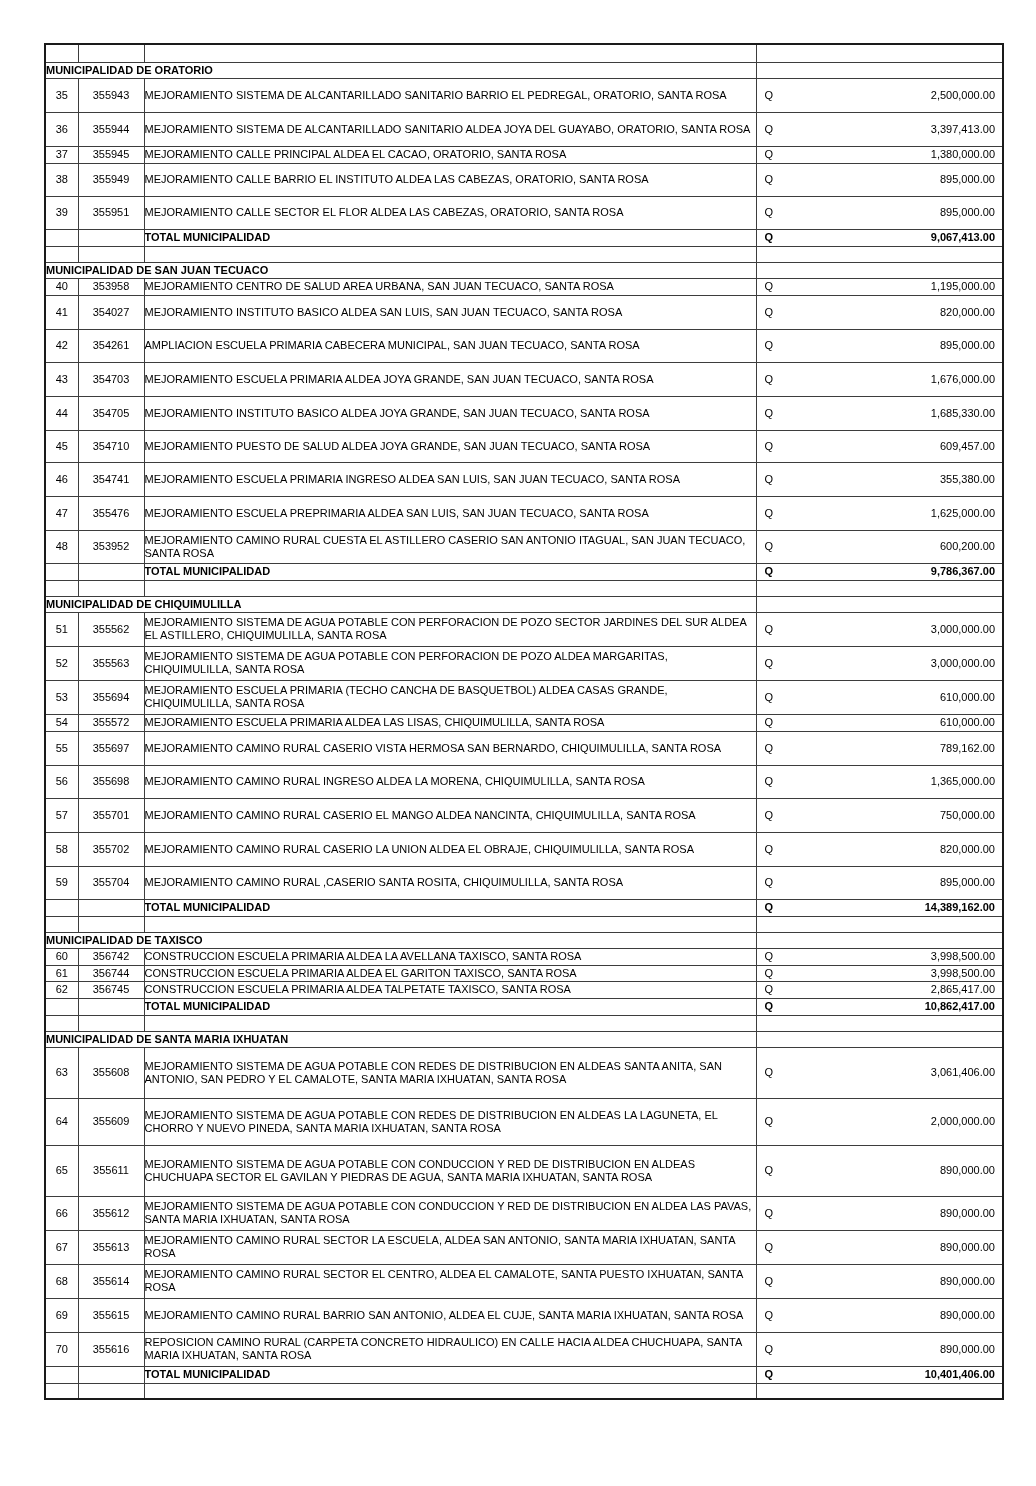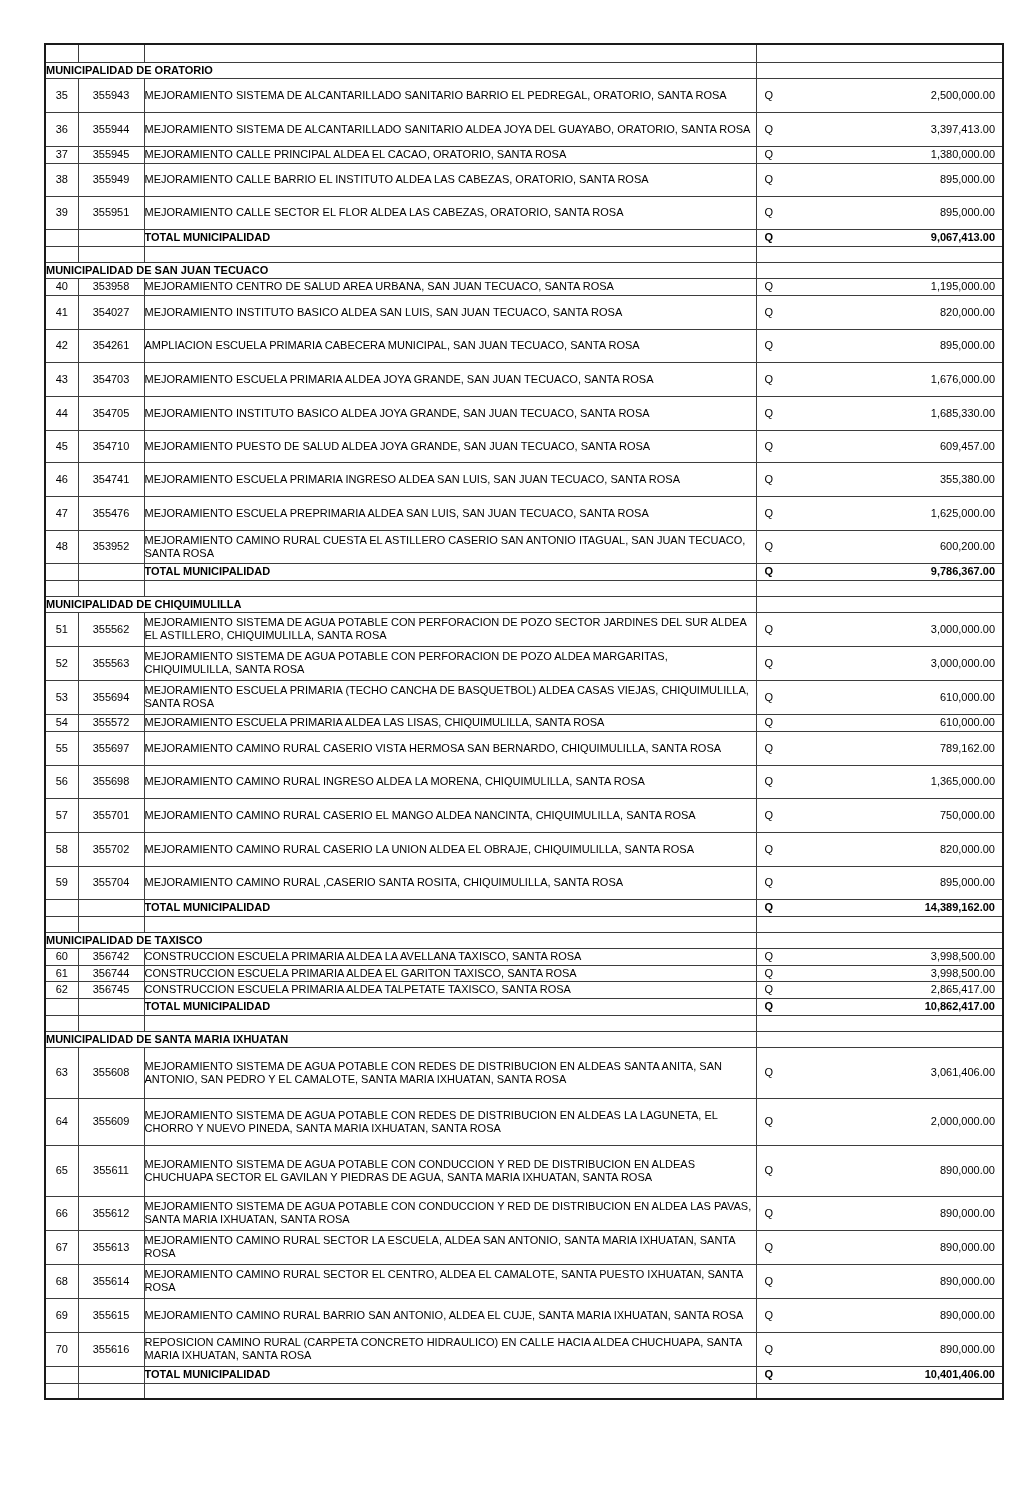--- a/index.html
+++ b/index.html
@@ -292,21 +292,21 @@
           <td class="c-amt">
             <div class="amt-wrap">
               <span>Q</span>
               <span>3,000,000.00</span>
             </div>
           </td>
         </tr>
         <tr class="r-item" style="height: 34px; margin-top: 20px;">
           <td class="c-num">53</td>
           <td class="c-code">355694</td>
-          <td class="c-desc">MEJORAMIENTO ESCUELA PRIMARIA (TECHO CANCHA DE BASQUETBOL) ALDEA CASAS VIEJAS, CHIQUIMULILLA, SANTA ROSA</td>
+          <td class="c-desc">MEJORAMIENTO ESCUELA PRIMARIA (TECHO CANCHA DE BASQUETBOL) ALDEA CASAS GRANDE, CHIQUIMULILLA, SANTA ROSA</td>
           <td class="c-amt">
             <div class="amt-wrap">
               <span>Q</span>
               <span>610,000.00</span>
             </div>
           </td>
         </tr>
         <tr class="r-item" style="height: 17px;">
           <td class="c-num">54</td>
           <td class="c-code">355572</td>

